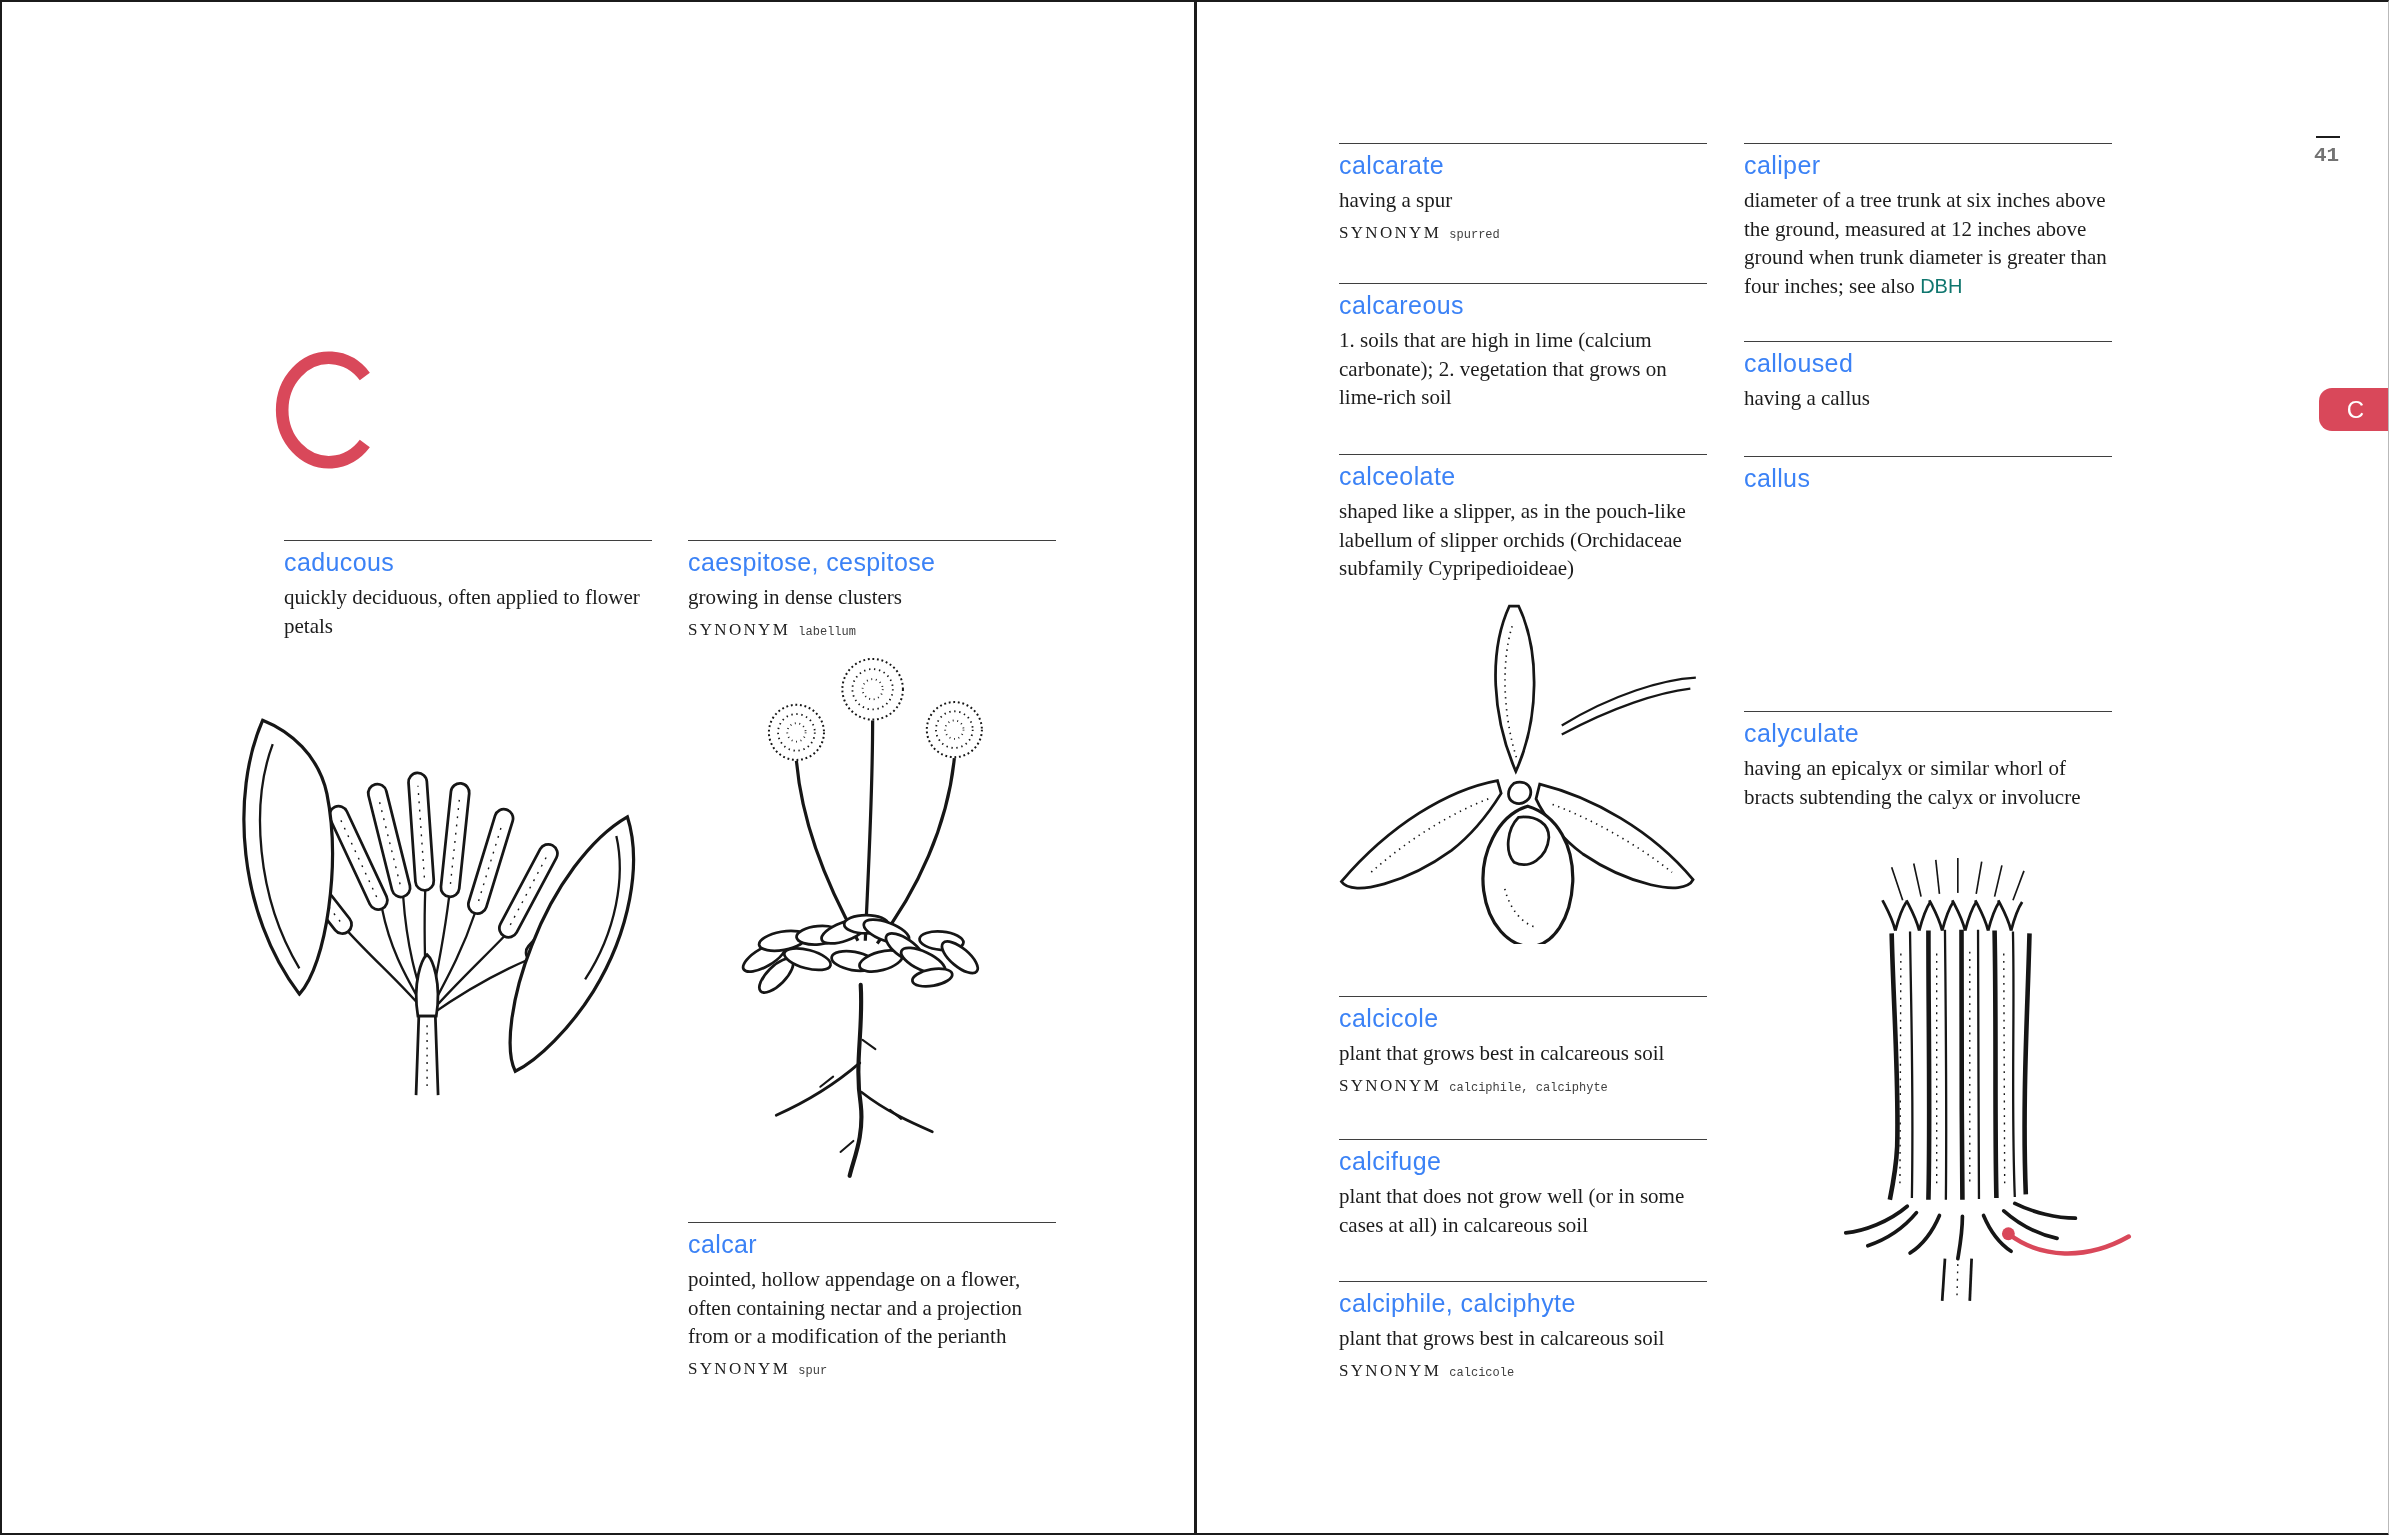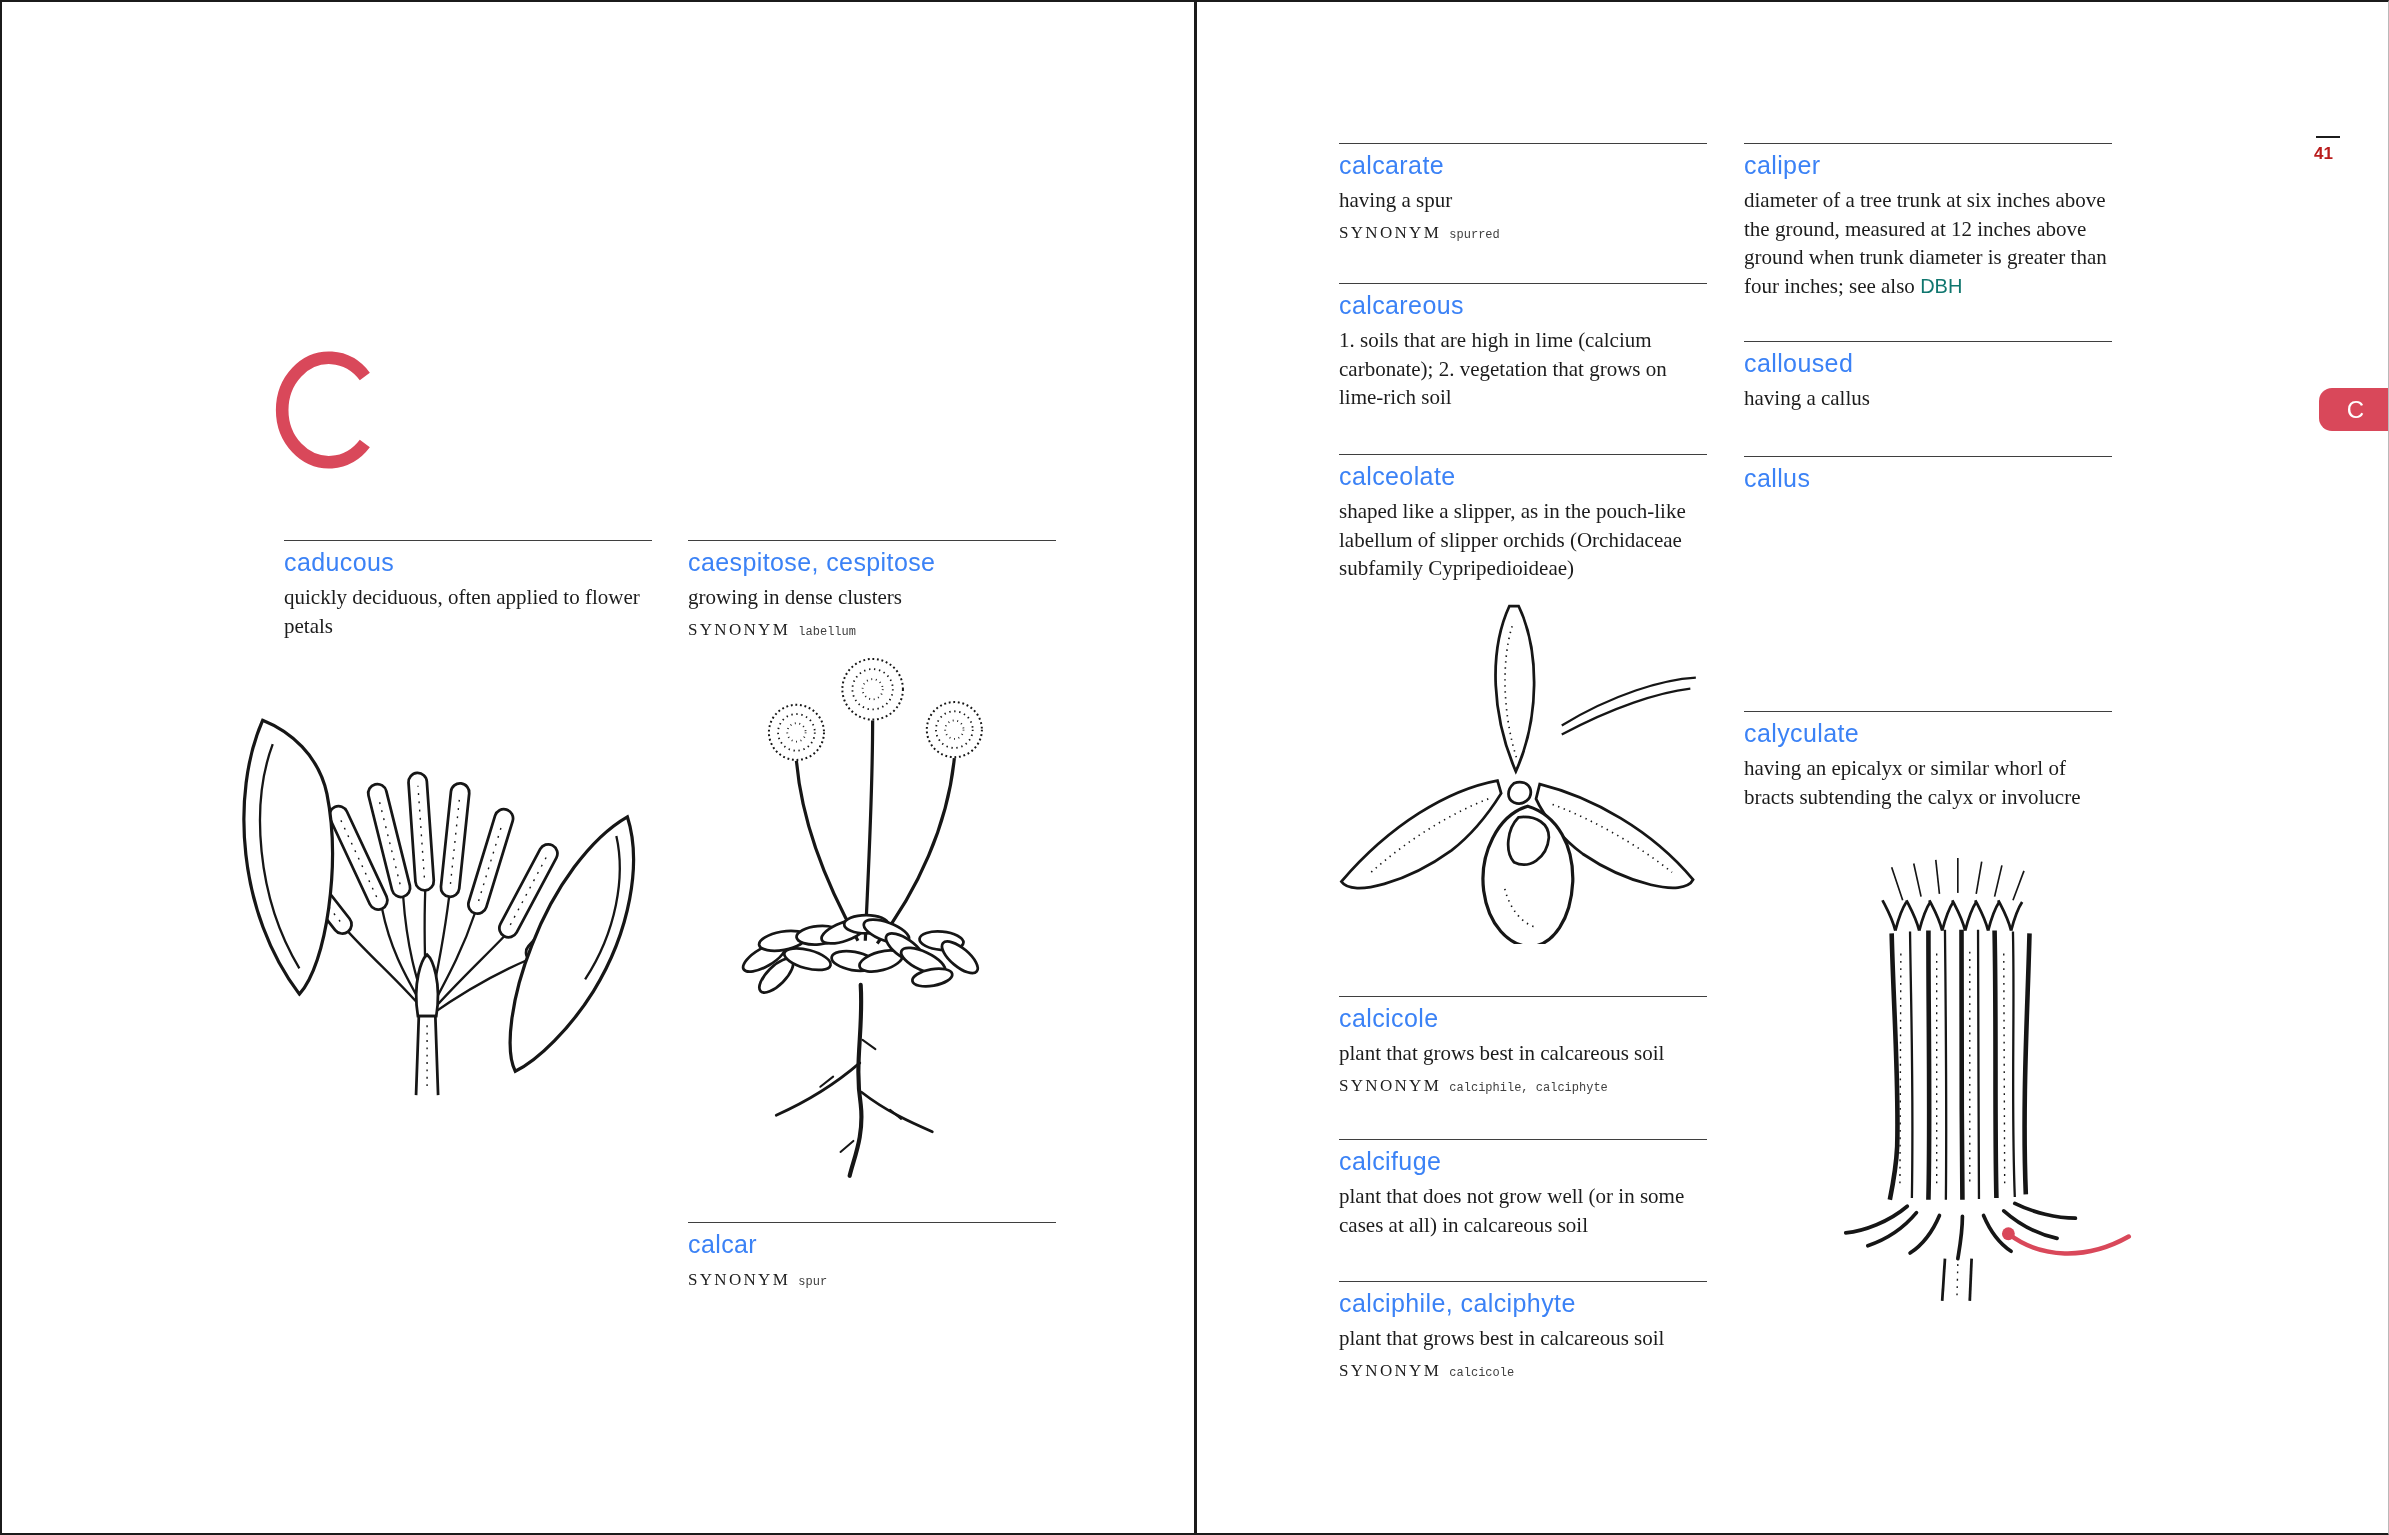--- a/index.html
+++ b/index.html
@@ -19,21 +19,21 @@
     font-size:25px;line-height:27.6px;letter-spacing:0.4px;color:#3b82f6;
   }
   .def{margin:0;font-size:21px;line-height:28.5px;color:#1c1c1c;}
   .syn{margin:3.7px 0 0 0;font-size:21px;line-height:27.6px;}
   .syn-label{font-family:"Liberation Serif", serif;font-size:17px;letter-spacing:2.3px;color:#1c1c1c;margin-right:8.3px;}
   .syn-value{font-family:Liberation Mono, monospace;font-size:12px;color:#404040;}
   .see-also{font-family:"Liberation Sans", sans-serif;font-size:20px;color:#0f766e;text-align:center;}
   .dropcap-svg{display:block;}
   .pagenum-block{position:absolute;left:2312px;top:134px;width:42px;}
   .pagenum-rule{width:24px;border-top:2.8px solid #1c1c1c;margin:0 0 5.5px 1.8px;}
-  .pagenum{font-family:Liberation Sans, sans-serif;font-weight:bold;font-size:17px;color:#b91c1c;margin:0;}
+  .pagenum{font-family:Liberation Mono, monospace;font-weight:bold;font-size:21px;color:#737373;margin:0;}
   .section-tab{
     position:absolute;left:2317px;top:386px;width:73px;height:43px;background:#d9485a;
     border-radius:13px 0 0 13px;display:flex;align-items:center;justify-content:center;
   }
   .section-tab span{font-family:"Liberation Sans", sans-serif;font-size:24px;color:#ffffff;}
   .illo{position:absolute;}
   .illo svg{display:block;width:100%;height:100%;}
 </style>
 </head>
 <body>
@@ -179,20 +179,21 @@
           <path d="M182 506 L194 516" stroke-width="2.2"></path>
           <path d="M142 540 L128 552" stroke-width="2.2"></path>
           <path d="M152 430 L166 440" stroke-width="2.2"></path>
         </g>
       </svg>
     </div>
 
     <div class="entry" style="left:686px;top:1220px;">
       <div class="rule"></div>
       <h3 class="term">calcar</h3>
+      <p class="def">pointed, hollow appendage on a flower, often containing nectar and a projection from or a modification of the perianth</p>
       <p class="syn">
         <span class="syn-label">SYNONYM</span><span class="syn-value">spur</span>
       </p>
     </div>
   </div>
 
   <div>
 
     <div class="pagenum-block">
       <div class="pagenum-rule"></div>

